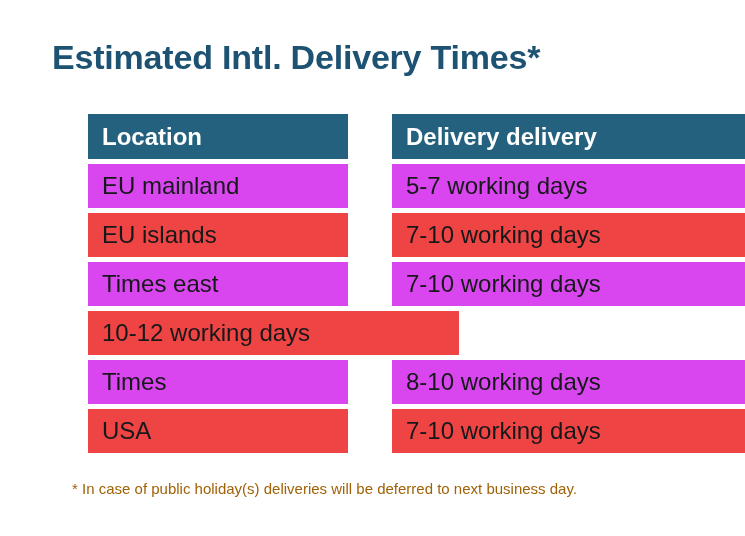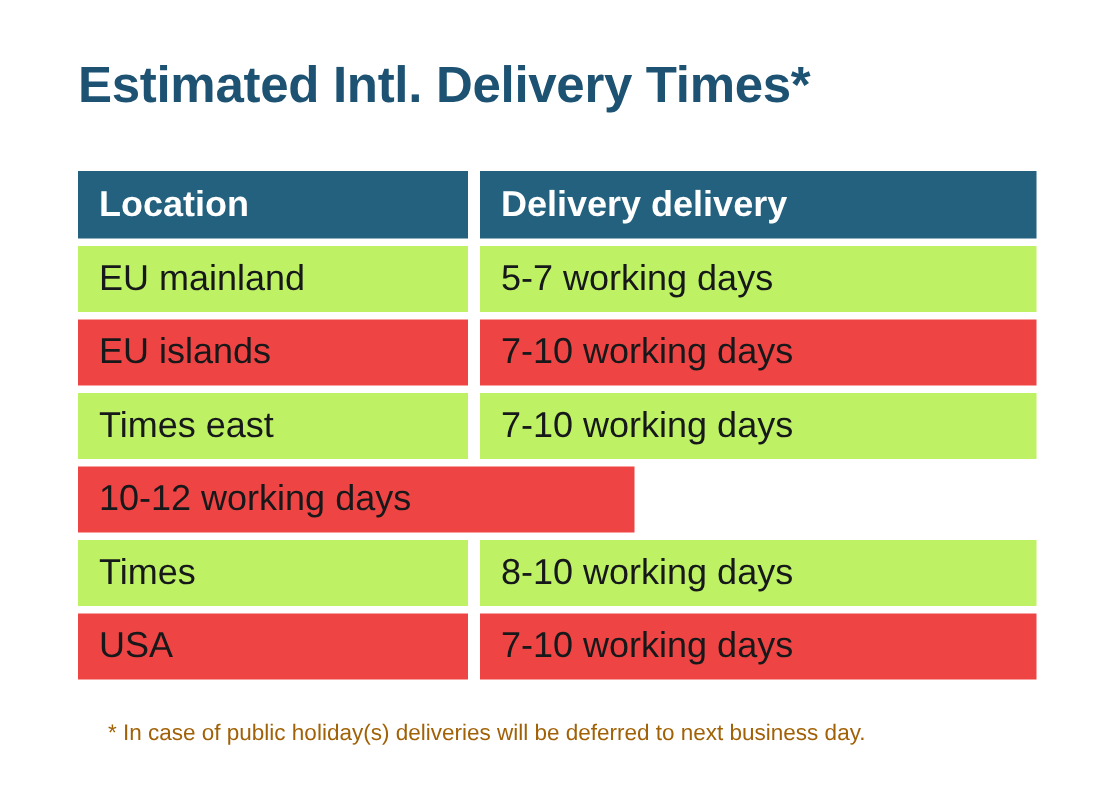--- a/index.html
+++ b/index.html
@@ -48,39 +48,40 @@
     box-sizing: border-box;
     height: 44px;
     display: flex;
     align-items: center;
     font-size: 24px;
     color: #16181a;
     padding-left: 14px;
     padding-right: 8px;
     overflow: hidden;
     white-space: nowrap;
+    margin-left: 36px;
   }
   .cell-loc {
     width: 260px;
     flex: 0 0 260px;
     margin-right: 8px;
   }
   .cell-del {
     width: 371px;
     flex: 0 0 371px;
   }
   .header-row .cell {
     background: #23617f;
     color: #ffffff;
     font-weight: bold;
     height: 45px;
     font-size: 24px;
   }
   .row-dark .cell {
-    background: #bef264;
+    background: #d946ef;
   }
   .row-light .cell {
     background: #ef4444;
   }
   .footnote {
     position: absolute;
     left: 72px;
     top: 479px;
     font-size: 15px;
     line-height: 20px;

